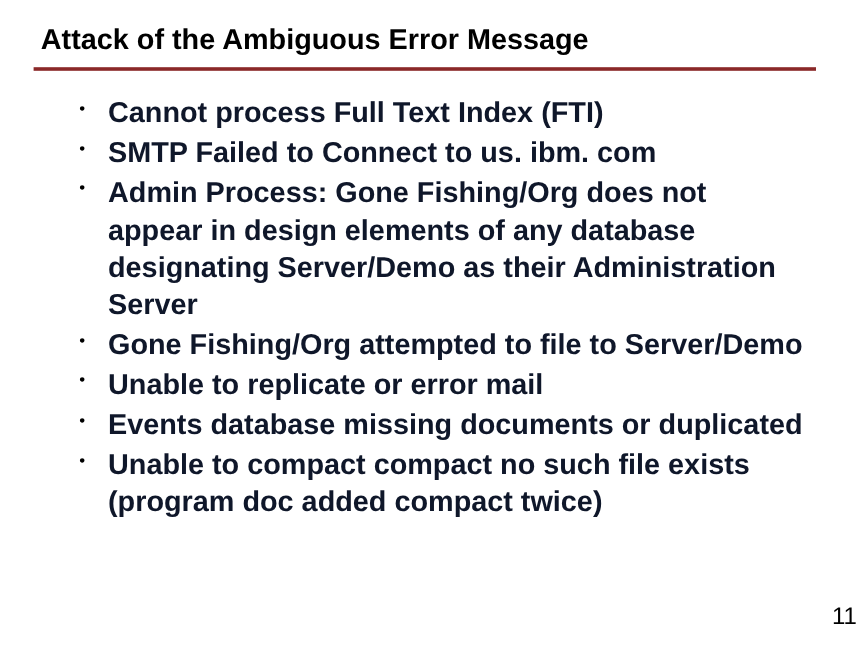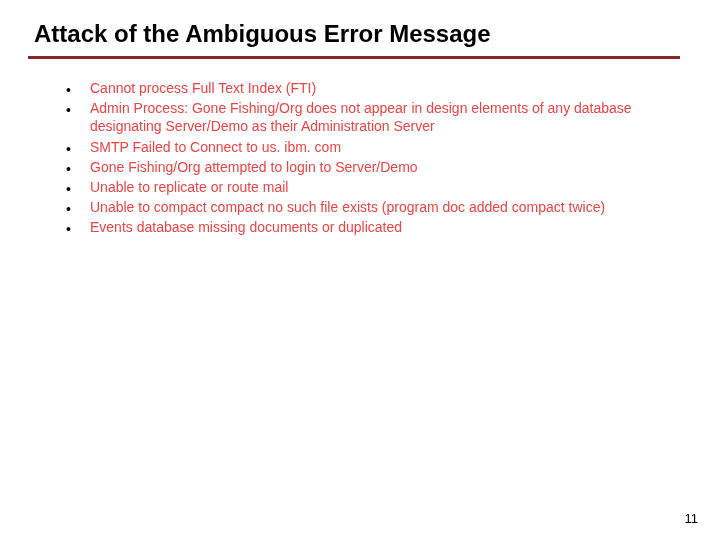--- a/index.html
+++ b/index.html
@@ -29,55 +29,55 @@
   }
   .content {
     padding-left: 38px;
     padding-right: 10px;
   }
   ul.bullets {
     list-style: none;
   }
   ul.bullets li {
     position: relative;
-    font-size: 14px;
-    font-weight: normal;
+    font-size: 24px;
+    font-weight: bold;
     line-height: 1.3;
-    color: #ef4444;
+    color: #0f172a;
     margin-bottom: 2px;
     padding-left: 24px;
   }
   ul.bullets li::before {
     content: "•";
     position: absolute;
     left: 0;
     top: 2px;
     font-size: 14px;
     font-weight: normal;
     color: #000;
   }
   .page-num {
     position: absolute;
     bottom: 14px;
-    right: 22px;
-    font-size: 13px;
+    right: 6px;
+    font-size: 20px;
     color: #000;
   }
 </style>
 </head>
 <body>
 
 <div class="slide">
   <h1 class="title">Attack of the Ambiguous Error Message</h1>
   <div class="hr"></div>
   <div class="content">
     <ul class="bullets">
       <li>Cannot process Full Text Index (FTI)</li>
+      <li> SMTP Failed to Connect to us. ibm. com</li>
       <li> Admin Process: Gone Fishing/Org does not appear in design  elements of any database designating Server/Demo as their Administration Server</li>
-      <li> SMTP Failed to Connect to us. ibm. com</li>
-      <li> Gone Fishing/Org attempted to login to Server/Demo</li>
-      <li> Unable to replicate or route mail</li>
+      <li> Gone Fishing/Org attempted to file to Server/Demo</li>
+      <li> Unable to replicate or error mail</li>
+      <li> Events database missing documents or duplicated</li>
       <li> Unable to compact compact no such file exists (program doc added compact twice)</li>
-      <li> Events database missing documents or duplicated</li>
     </ul>
   </div>
 </div>
 <div class="page-num">11</div>
 
 </body></html>

